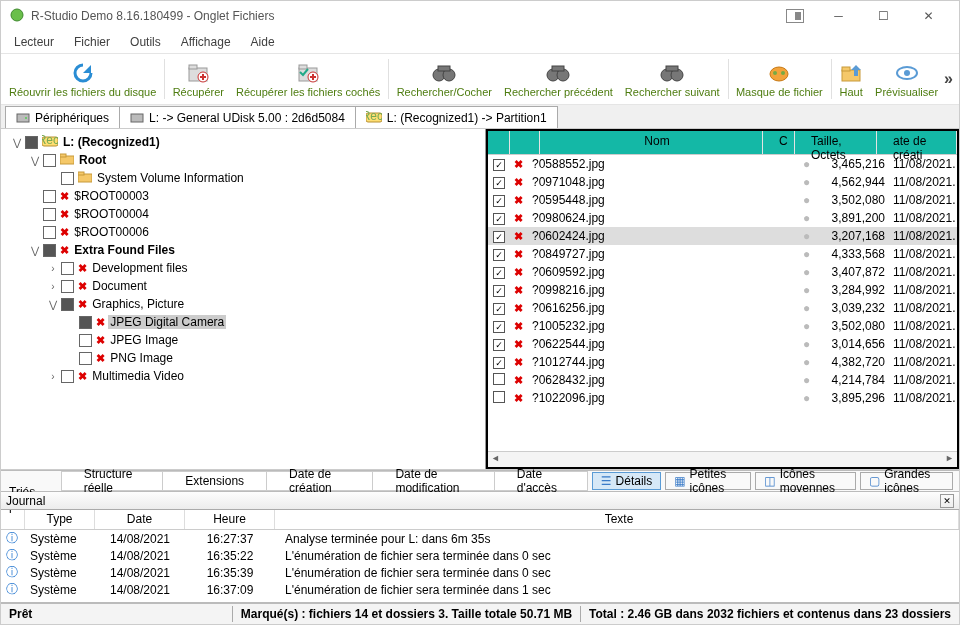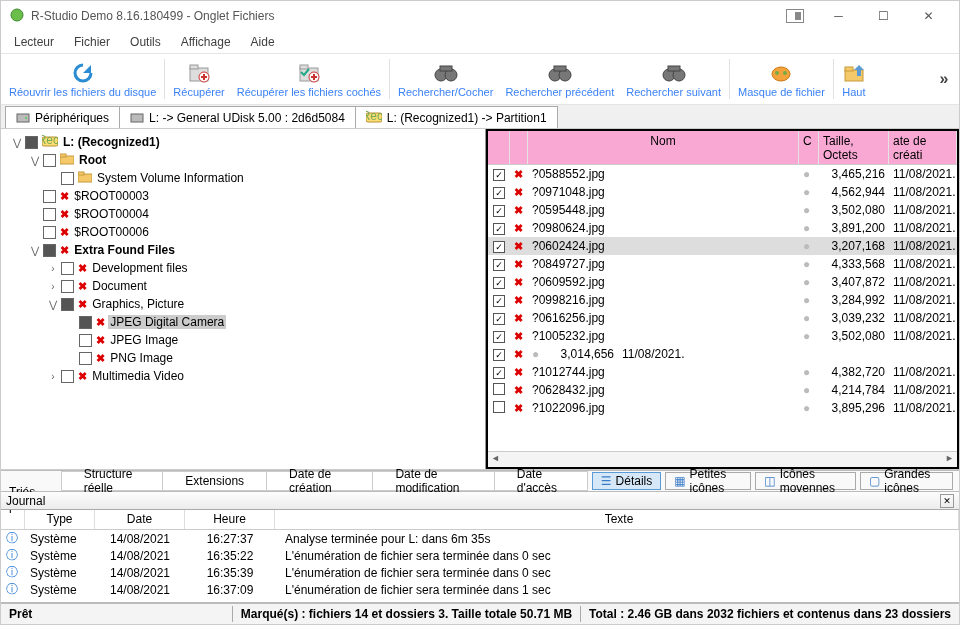--- a/index.html
+++ b/index.html
@@ -13,21 +13,21 @@
 .winbtn { width:45px; height:30px; display:flex; align-items:center; justify-content:center; color:#555; }
 .tool-small-icon { width:18px; height:14px; border:1px solid #888; margin-right:12px; position:relative; }
 .tool-small-icon::after { content:""; position:absolute; right:2px; top:2px; bottom:2px; width:6px; background:#888; }
 
 
 .menubar { height:22px; display:flex; align-items:center; padding-left:3px; color:#404040; }
 .menubar span { padding:3px 10px; }
 
 
 .toolbar { height:52px; border-top:1px solid #e5e5e5; border-bottom:1px solid #e5e5e5; display:flex; align-items:center; padding:0 2px; background:#fff; }
-.tbtn { display:flex; flex-direction:column; align-items:center; justify-content:center; padding:2px 6px; height:48px; color:#3b82f6; cursor:default; }
+.tbtn { display:flex; flex-direction:column; align-items:center; justify-content:center; padding:2px 6px; height:48px; color:#4d7c0f; cursor:default; }
 .tbtn .ic { height:26px; display:flex; align-items:center; justify-content:center; }
 .tbtn .lb { font-size:11px; white-space:nowrap; }
 .tsep { width:1px; height:40px; background:#e0e0e0; margin:0 2px; }
 .more { width:18px; text-align:center; font-weight:bold; color:#444; font-size:16px; margin-left:auto; margin-right:4px; }
 
 
 .tabrow { height:24px; border-bottom:1px solid #ccc; display:flex; align-items:flex-end; padding-left:4px; gap:0; background:#f0f0f0; }
 .tab { height:22px; border:1px solid #aaa; border-bottom:none; padding:3px 10px; background:#fff; display:flex; align-items:center; gap:5px; margin-right:-1px; }
 .tab .icon { font-size:11px; }
 
@@ -40,21 +40,21 @@
 .tnode { display:flex; align-items:center; height:18px; white-space:nowrap; }
 .tw { width:16px; text-align:center; color:#666; font-size:10px; }
 .tcb { width:13px; height:13px; border:1px solid #666; margin-right:4px; display:inline-block; }
 .tcb.full { background:#555; }
 .tnode .flabel { padding:0 2px; }
 .tnode.sel .flabel { background:#ccc; }
 .xic { color:#d00; font-weight:bold; margin-right:3px; font-size:11px; }
 .folderic { margin-right:3px; }
 
 
-.fhead { height:34px; display:flex; border-bottom:1px solid #ccc; background:#f9a8d4; }
+.fhead { height:24px; display:flex; border-bottom:1px solid #ccc; background:#14b8a6;gap:12px; }
 .fhead div { padding:3px 4px; border-right:1px solid #e3e3e3; }
 .fbody { flex:1; overflow:auto; }
 .frow { display:flex; align-items:center; height:18px; }
 .frow.sel { background:#ddd; }
 .frow > div { padding:0 4px; }
 .c-chk { width:22px; text-align:center; }
 .c-ic { width:18px; }
 .c-name { flex:1; }
 .c-st { width:20px; color:#bbb; }
 .c-size { width:70px; text-align:right; }
@@ -210,20 +210,29 @@
     <div class="tbtn">
       <div class="ic">
         <svg width="24" height="22">
           <rect x="3" y="8" width="18" height="11" class="folder-yellow"></rect>
           <rect x="3" y="5" width="8" height="4" class="folder-yellow"></rect>
           <path d="M15 14 L15 8 L12 8 L17 3 L22 8 L19 8 L19 14 Z" fill="#5a9bd5"></path>
         </svg>
       </div>
       <div class="lb">Haut</div>
     </div>
+    <div class="tbtn">
+      <div class="ic">
+        <svg width="24" height="22">
+          <ellipse cx="12" cy="11" rx="10" ry="6" fill="none" stroke="#5a9bd5" stroke-width="2"></ellipse>
+          <circle cx="12" cy="11" r="3" fill="#5a9bd5"></circle>
+        </svg>
+      </div>
+      <div class="lb">Prévisualiser</div>
+    </div>
     <div class="more">»</div>
   </div>
 
 <div class="tabrow" id="tabrow">
     <div class="tab">
       <span class="icon"><svg width="14" height="14">
           <rect x="1" y="4" width="12" height="8" class="hdd-icon"></rect>
           <circle cx="10" cy="8" r="1" fill="#5c5"></circle>
         </svg></span>
       <span>Périphériques</span>
@@ -425,20 +434,21 @@
           <div class="c-chk"><span class="cb">✓</span></div>
           <div class="c-ic"><span class="xic">✖</span></div>
           <div class="c-name">?1005232.jpg</div>
           <div class="c-st">●</div>
           <div class="c-size">3,502,080</div>
           <div class="c-date">11/08/2021.</div>
         </div>
         <div class="frow">
           <div class="c-chk"><span class="cb">✓</span></div>
           <div class="c-ic"><span class="xic">✖</span></div>
+          <div class="c-name">?0622544.jpg</div>
           <div class="c-st">●</div>
           <div class="c-size">3,014,656</div>
           <div class="c-date">11/08/2021.</div>
         </div>
         <div class="frow">
           <div class="c-chk"><span class="cb">✓</span></div>
           <div class="c-ic"><span class="xic">✖</span></div>
           <div class="c-name">?1012744.jpg</div>
           <div class="c-st">●</div>
           <div class="c-size">4,382,720</div>

